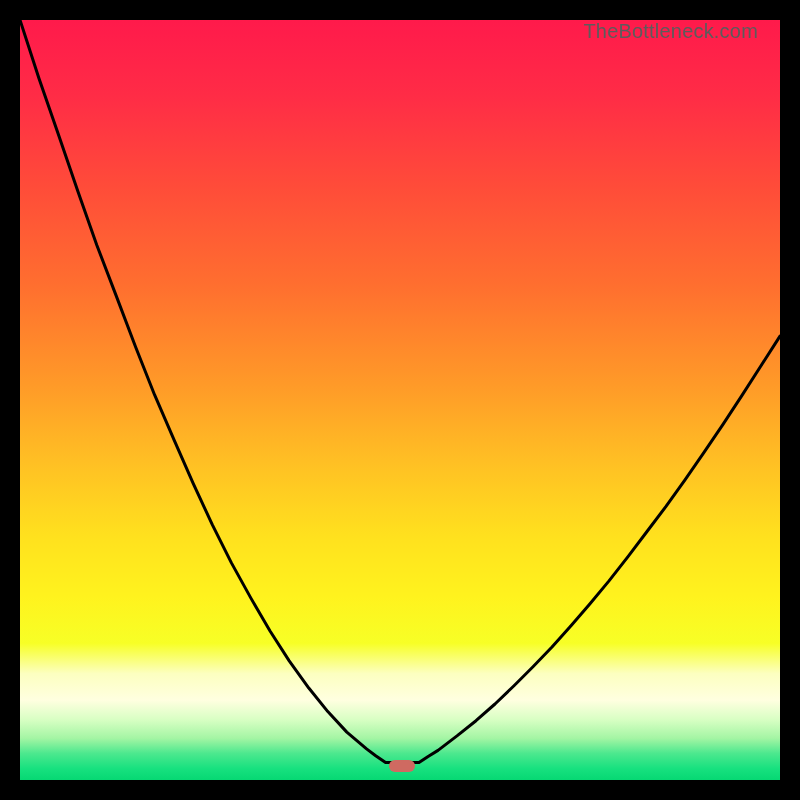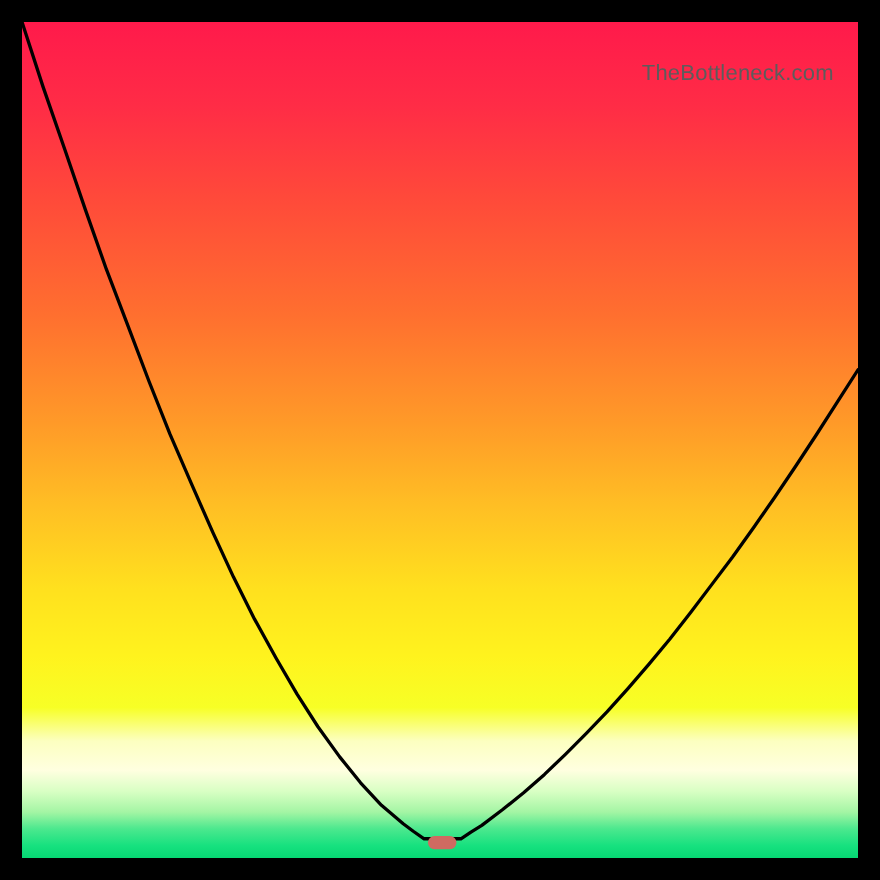--- a/index.html
+++ b/index.html
@@ -27,21 +27,20 @@
   }
   .watermark {
     position: absolute;
     top: 0px;
     right: 22px;
     font-size: 20px;
     font-weight: 500;
     color: #5c5c5c;
     letter-spacing: 0.2px;
     z-index: 10;
-    margin-top: 36px;
   }
   svg {
     display: block;
   }
   .marker {
     position: absolute;
     width: 26px;
     height: 12px;
     background: #cf6a61;
     border-radius: 6px;

